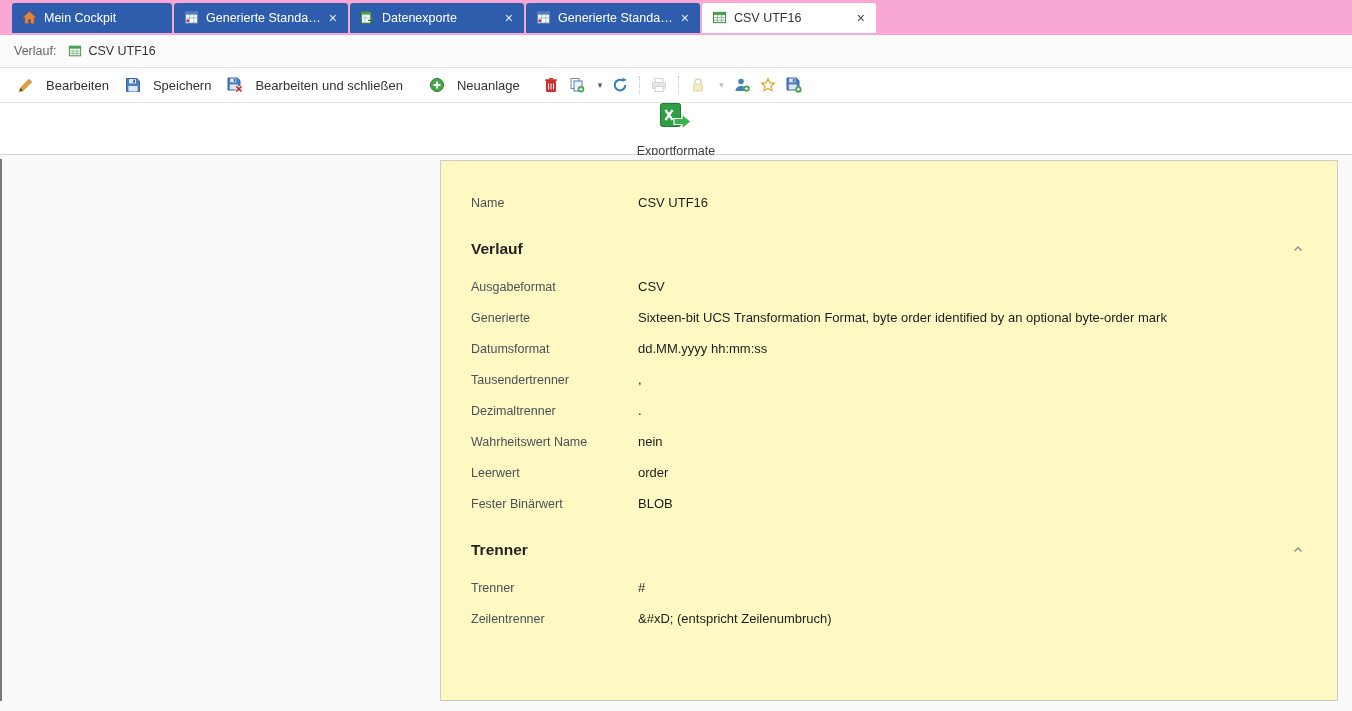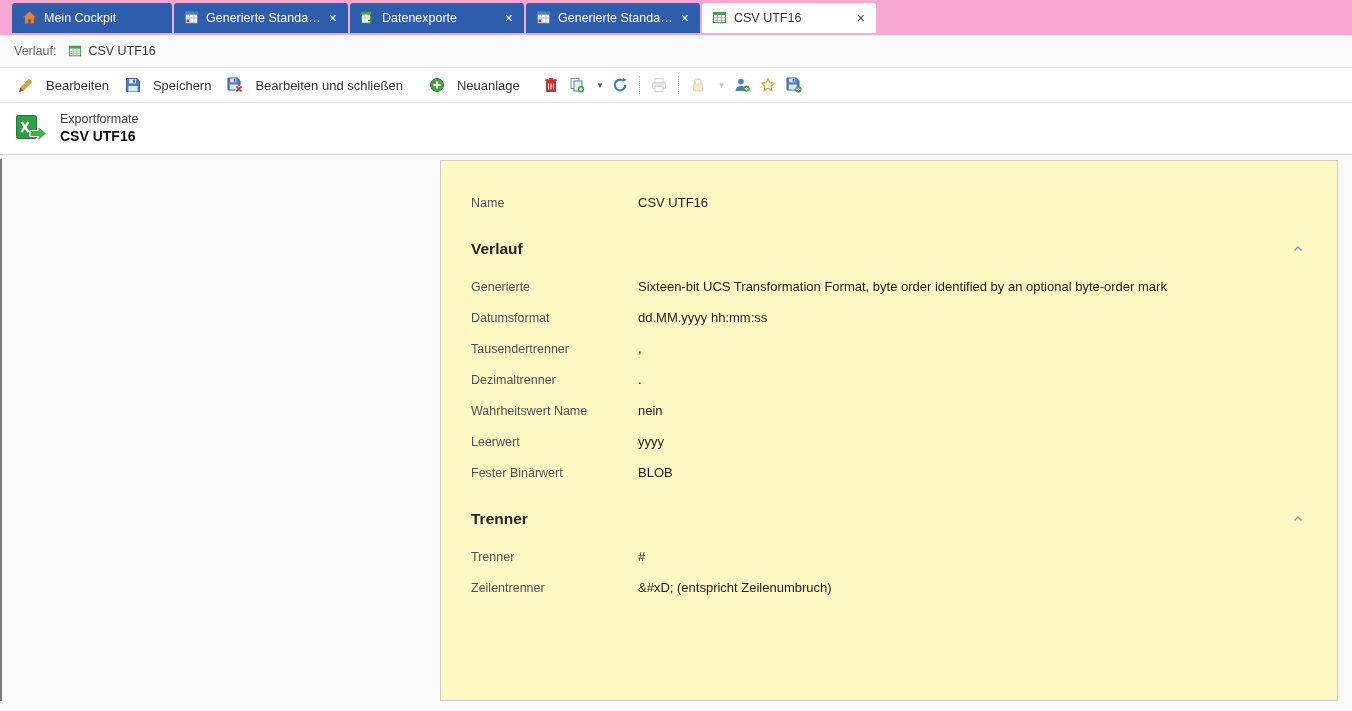--- a/index.html
+++ b/index.html
@@ -32,21 +32,21 @@
           border-radius:3px; white-space:nowrap; }
   .tbtn svg { display:block; }
   .iconbtn { padding:4px 5px; }
   .caret { font-size:9px; color:#555; margin-left:1px; }
   .sep { width:1px; height:18px; border-left:1px dotted #c4c4c4; margin:0 6px; }
   .disabled { opacity:.38; }
   .mleft { margin-left:10px; }
 
   
   .pagehdr { height:52px; background:#fff; border-bottom:1px solid #d6d6d6; display:flex; align-items:center;
-             padding:0 16px; gap:12px; flex-shrink:0; }
+             padding:0 16px; gap:12px; flex-shrink:0;flex-direction:column; }
   .ph-text { display:flex; flex-direction:column; line-height:1.35; }
   .ph-cat { font-size:12.5px; color:#3c3c3c; }
   .ph-title { font-size:14px; font-weight:bold; color:#111; }
 
   
   .content { flex:1; position:relative; background:#fafafa; overflow:hidden; }
   .leftedge { position:absolute; left:0; top:4px; bottom:10px; width:2px; background:#7b7b7b; cursor:col-resize; }
   .panel { position:absolute; left:440px; top:5px; right:14px; bottom:10px; background:#fef9c3; border:1px solid #cccccc; overflow:hidden; }
   .form { padding:26px 30px 0 30px; }
   .frow { display:flex; align-items:center; height:31px; }
@@ -289,20 +289,24 @@
         <div class="fsection">
           <span class="stitle">Verlauf</span>
           <span class="chev">
             <svg width="14" height="14" viewBox="0 0 14 14">
                 <polyline points="3.5,8.5 7,5 10.5,8.5" fill="none" stroke="#8b95a1" stroke-width="1.5"></polyline>
               </svg>
           </span>
         </div>
 
         <div class="frow">
+          <span class="flabel">Ausgabeformat</span>
+          <span class="fvalue">CSV</span>
+        </div>
+        <div class="frow">
           <span class="flabel">Generierte</span>
           <span class="fvalue">Sixteen-bit UCS Transformation Format, byte order identified by an optional byte-order mark</span>
         </div>
         <div class="frow">
           <span class="flabel">Datumsformat</span>
           <span class="fvalue">dd.MM.yyyy hh:mm:ss</span>
         </div>
         <div class="frow">
           <span class="flabel">Tausendertrenner</span>
           <span class="fvalue">,</span>
@@ -310,21 +314,21 @@
         <div class="frow">
           <span class="flabel">Dezimaltrenner</span>
           <span class="fvalue">.</span>
         </div>
         <div class="frow">
           <span class="flabel">Wahrheitswert Name</span>
           <span class="fvalue">nein</span>
         </div>
         <div class="frow">
           <span class="flabel">Leerwert</span>
-          <span class="fvalue">yyyy</span>
+          <span class="fvalue">order</span>
         </div>
         <div class="frow">
           <span class="flabel">Fester Binärwert</span>
           <span class="fvalue">BLOB</span>
         </div>
 
         <div class="fsection">
           <span class="stitle">Trenner</span>
           <span class="chev">
             <svg width="14" height="14" viewBox="0 0 14 14">

